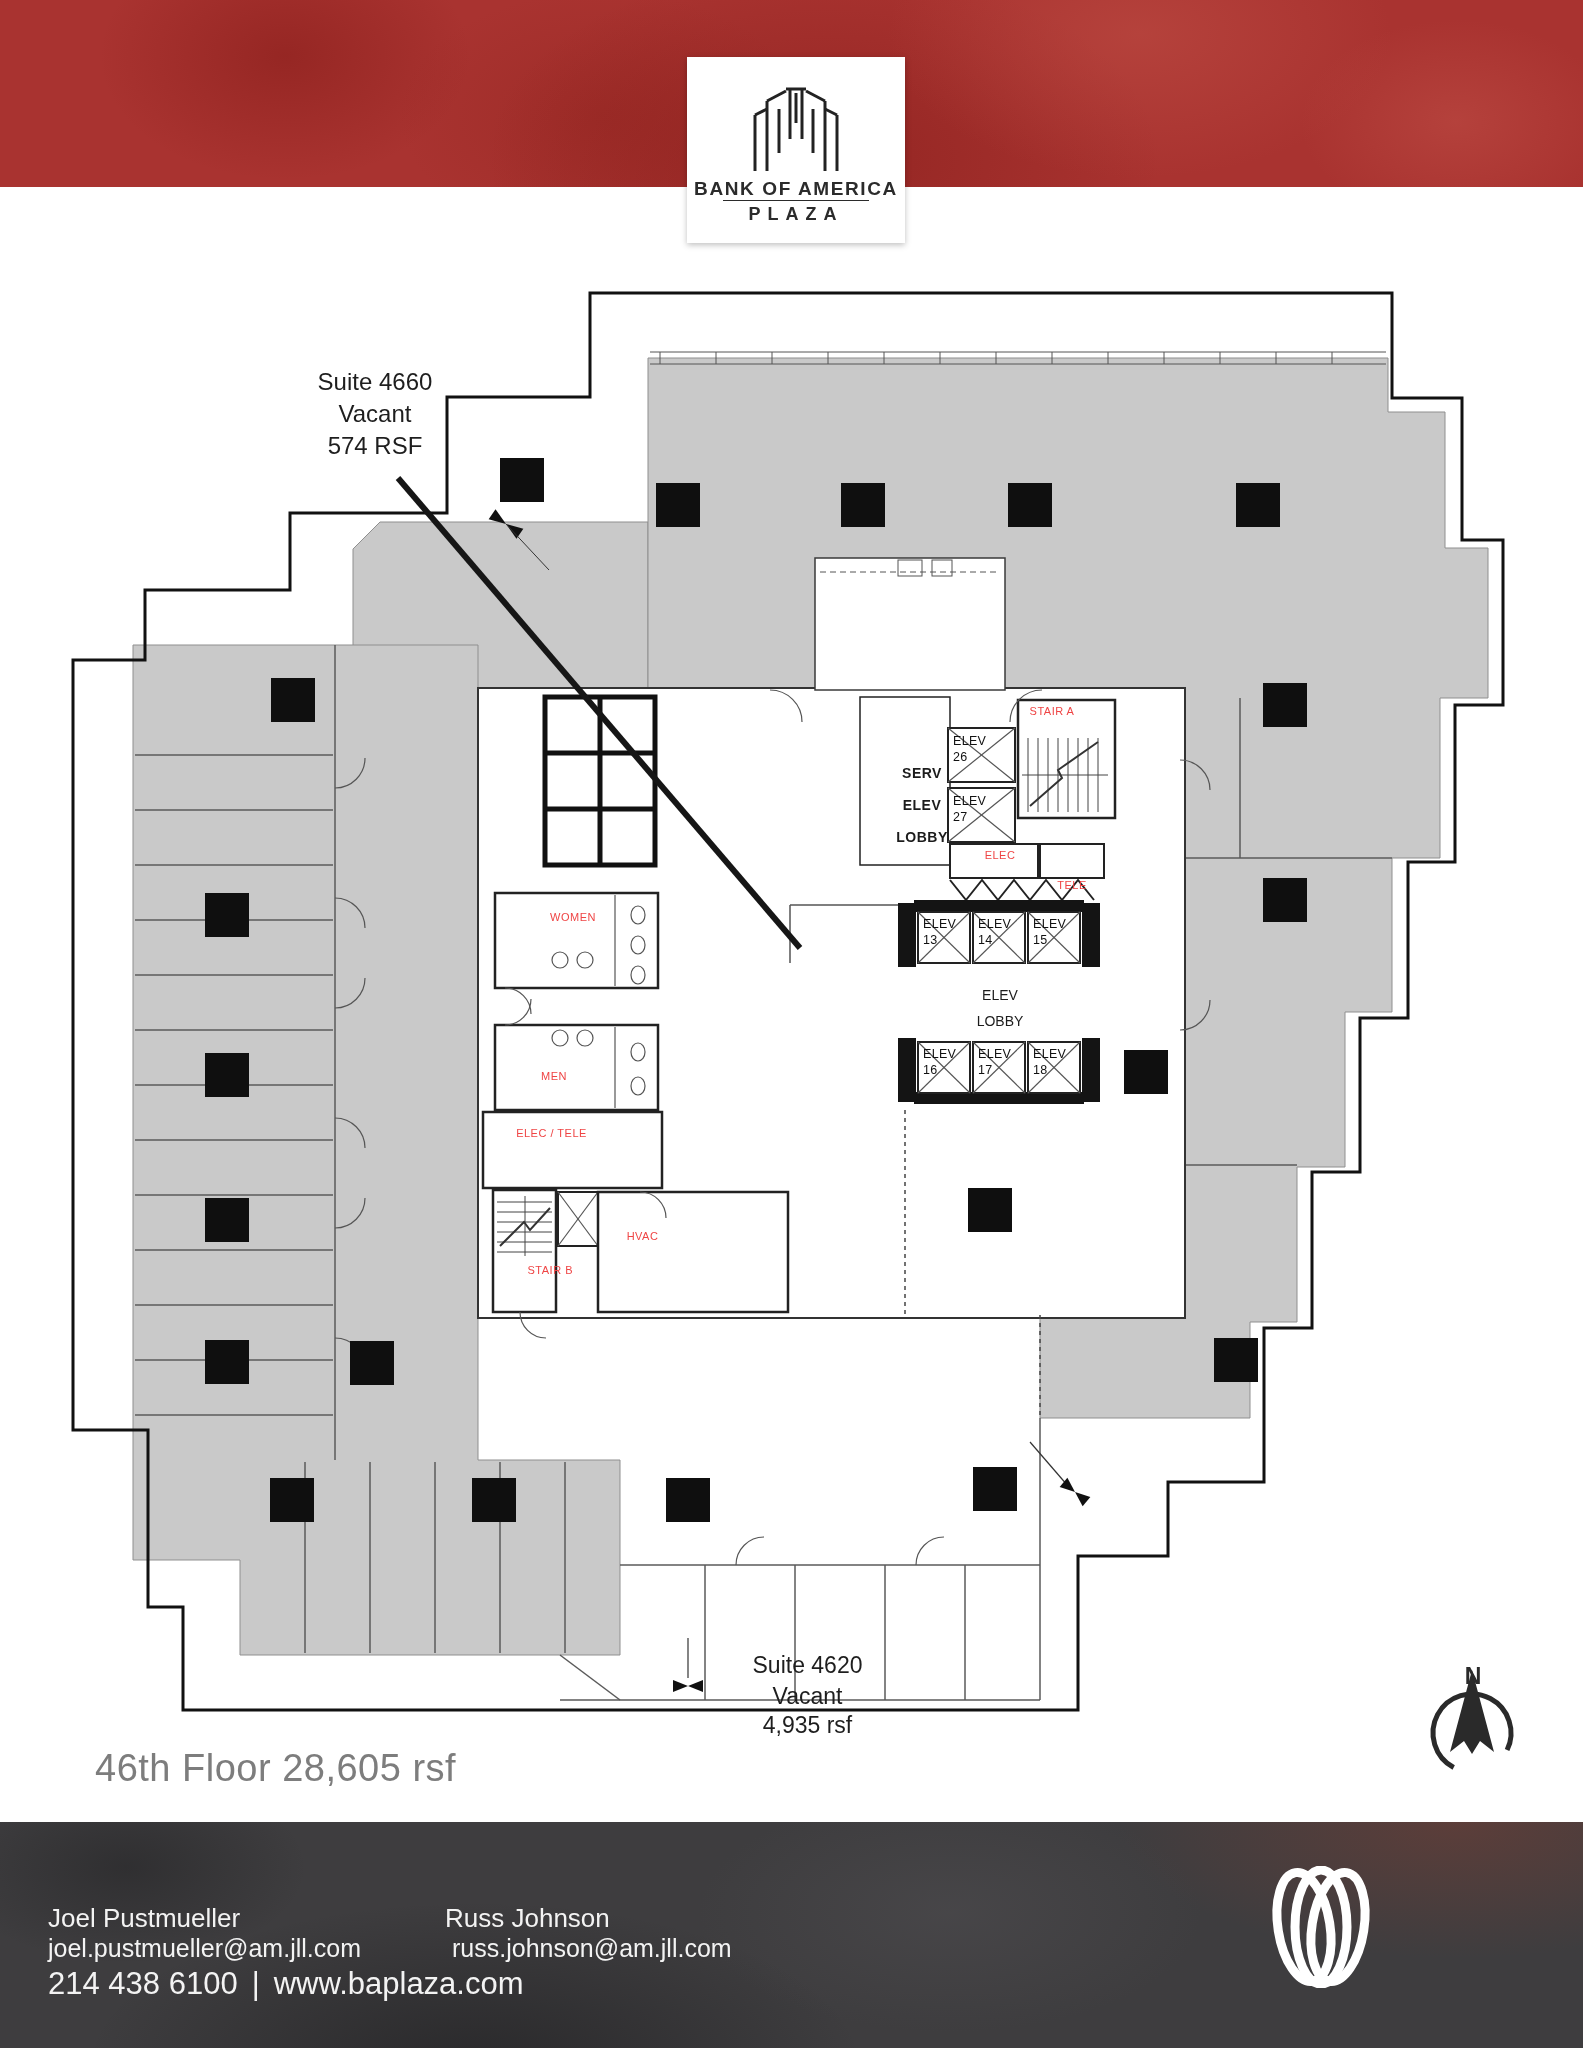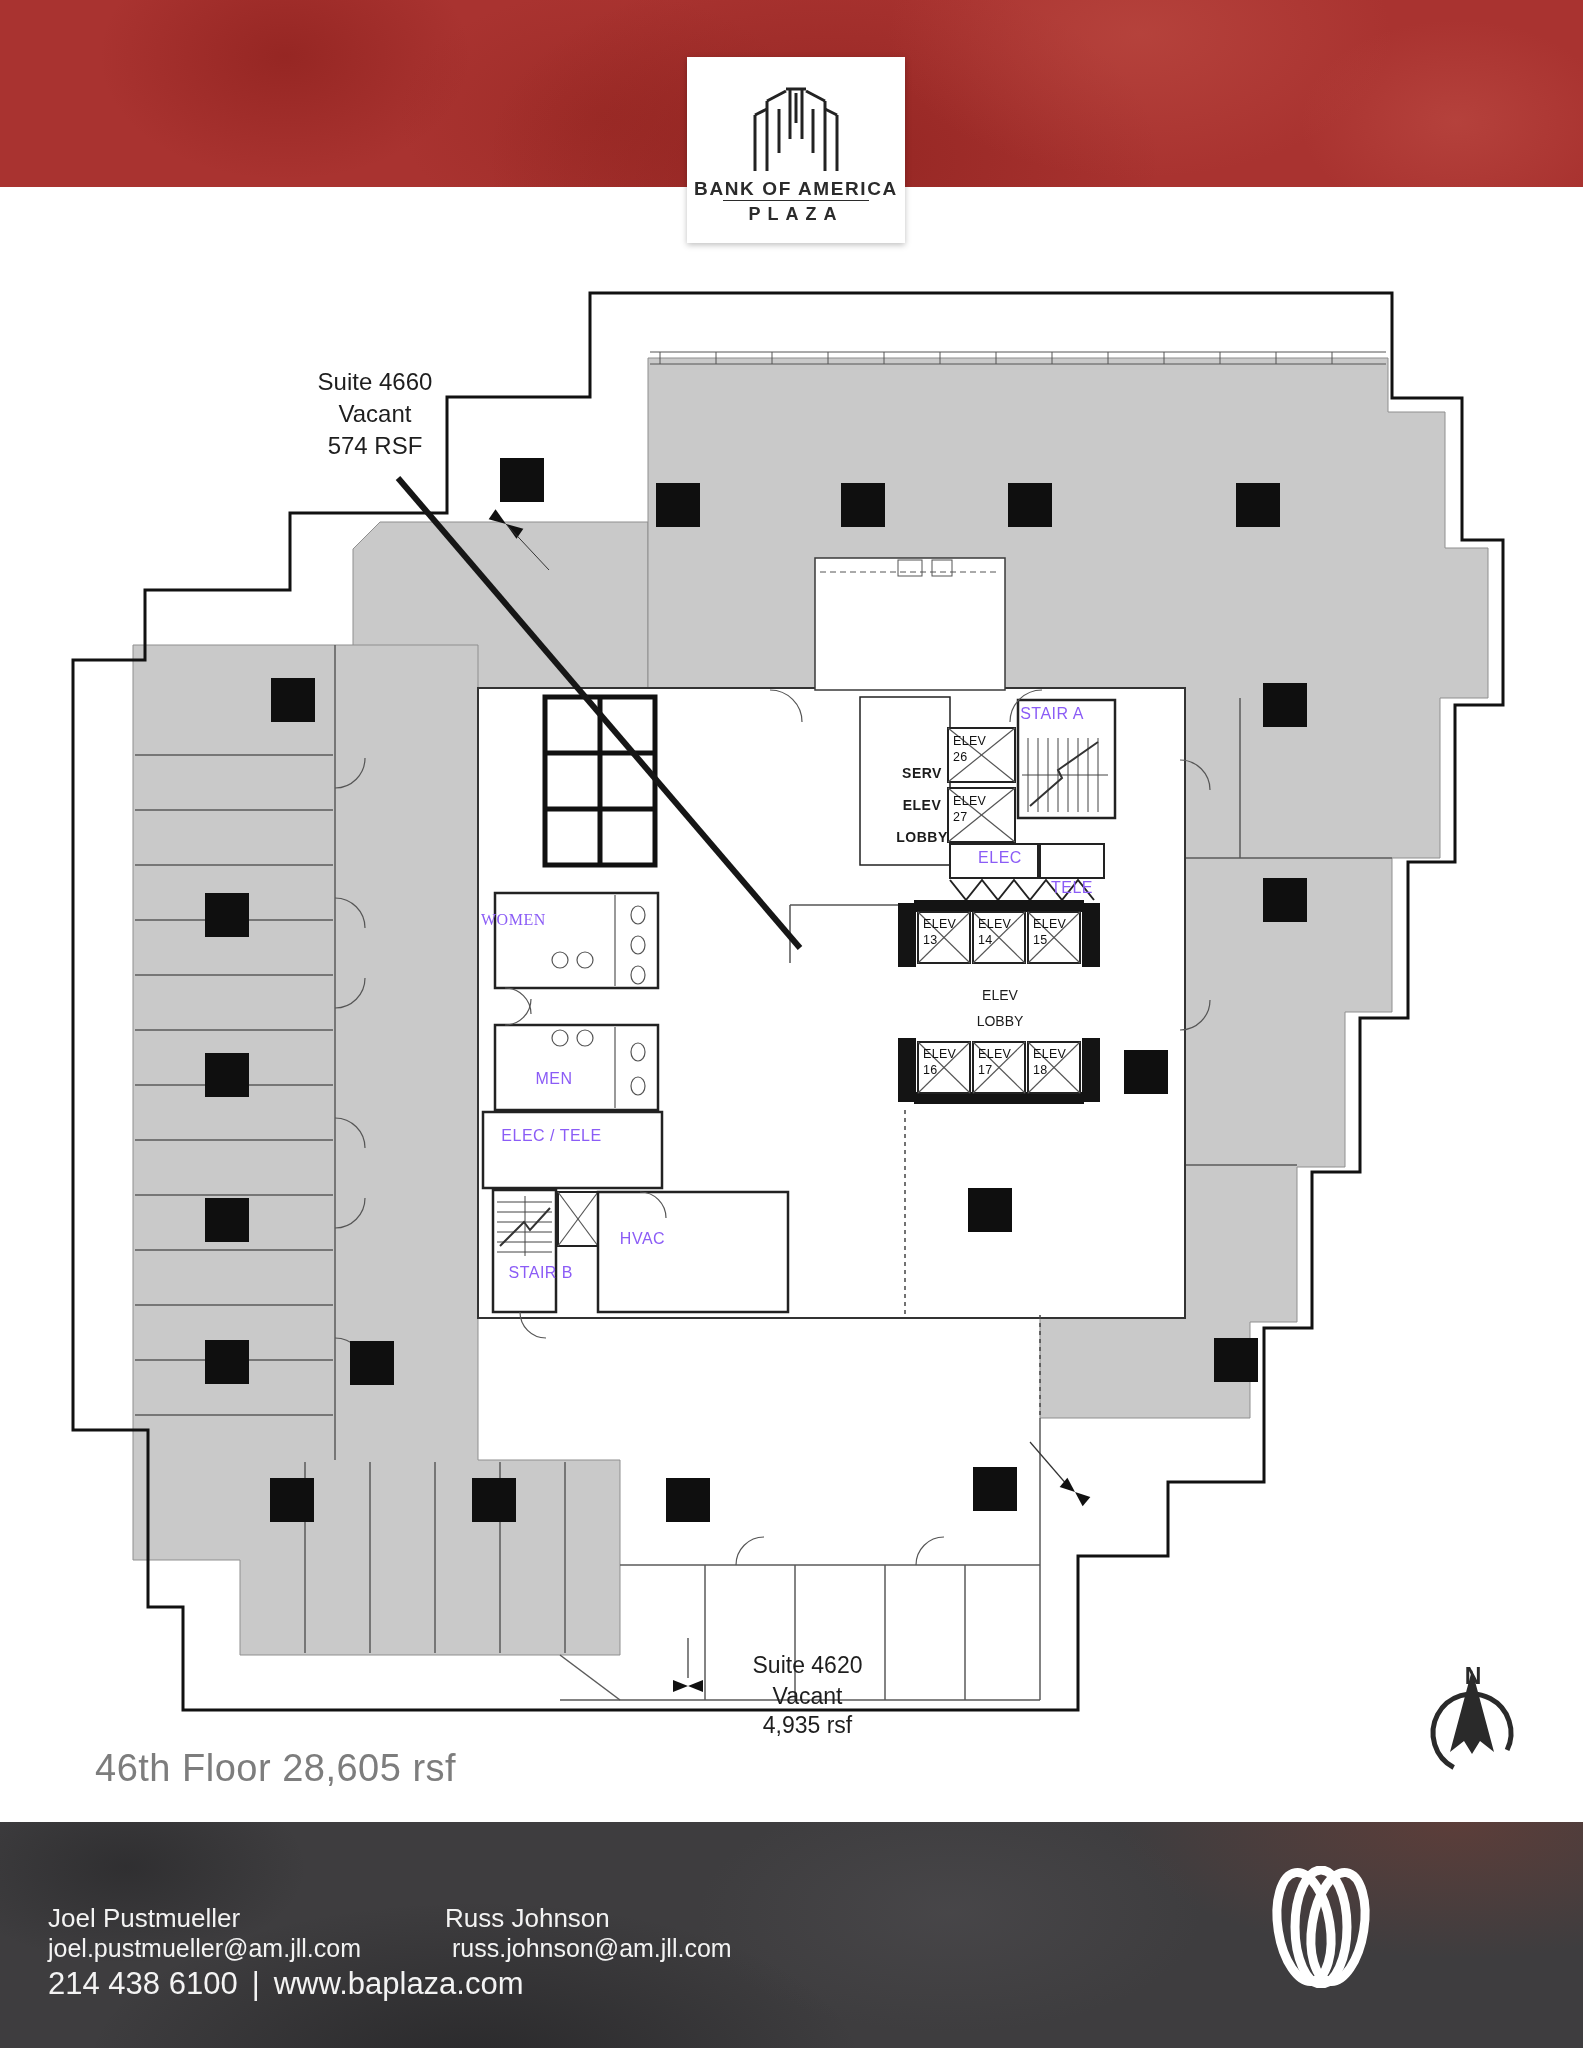--- a/index.html
+++ b/index.html
@@ -20,21 +20,21 @@
   .logo-rule{position:absolute;left:36px;top:143px;width:146px;height:0;border-top:1.5px solid #2b2b2b;}
   .logo-line2{position:absolute;left:0;top:147px;width:218px;text-align:center;font-size:18px;font-weight:bold;
     letter-spacing:7px;color:#2b2b2b;}
   
   .pl{position:absolute;color:#1c1c1c;line-height:1.15;}
   .pl span{display:block;}
   .c4660{left:285px;top:366px;width:180px;text-align:center;font-size:24px;line-height:32px;color:#1e1e1e;}
   .c4620{left:715px;top:1650px;width:185px;text-align:center;font-size:23px;line-height:31px;color:#1e1e1e;}
   .c4620b{left:715px;top:1712px;width:185px;text-align:center;font-size:23px;color:#1e1e1e;}
   .servlobby{left:881px;top:757px;width:82px;text-align:center;font-size:14px;line-height:32px;font-weight:600;letter-spacing:.5px;}
-  .roomlbl{font-size:16px;letter-spacing:.5px;color:#8b5cf6;}
+  .roomlbl{font-size:11px;letter-spacing:.5px;color:#ef4444;}
   .cell{font-size:12.5px;line-height:16px;color:#111;letter-spacing:.3px;}
   .floorlbl{left:95px;top:1747px;font-size:38px;color:#7d7d7d;letter-spacing:.5px;}
   .northN{left:1452px;top:1663px;width:42px;text-align:center;font-size:23px;font-weight:bold;color:#2a2a2a;}
   
   .footer{position:absolute;left:0;top:1822px;width:1583px;height:226px;background-color:#3e3d3f;
     background-image:
       radial-gradient(ellipse 520px 210px at 92% 0%, rgba(122,62,52,.5), transparent 65%),
       radial-gradient(ellipse 600px 260px at 30% 110%, rgba(24,24,26,.55), transparent 65%),
       radial-gradient(ellipse 420px 200px at 60% 40%, rgba(92,90,94,.30), transparent 60%),
       radial-gradient(ellipse 300px 160px at 8% 20%, rgba(30,30,32,.45), transparent 60%);}
@@ -350,21 +350,21 @@
   <span>ELEV</span>
     <span>26</span>
 </div>
 <div class="pl cell" style="left:953px;top:793px;width:60px;">
   <span>ELEV</span>
     <span>27</span>
 </div>
 <div class="pl roomlbl" style="left:997px;top:705px;width:110px;text-align:center;">STAIR A</div>
 <div class="pl roomlbl" style="left:958px;top:849px;width:84px;text-align:center;">ELEC</div>
 <div class="pl roomlbl" style="left:1040px;top:879px;width:64px;text-align:center;">TELE</div>
-<div class="pl roomlbl" style="left:481px;top:911px;width:122px;font-family:Liberation Serif, serif;">WOMEN</div>
+<div class="pl roomlbl" style="left:512px;top:911px;width:122px;text-align:center;">WOMEN</div>
 <div class="pl roomlbl" style="left:493px;top:1070px;width:122px;text-align:center;">MEN</div>
 
 <div class="pl cell" style="left:923px;top:916px;width:48px;">
   <span>ELEV</span>
     <span>13</span>
 </div>
 <div class="pl cell" style="left:978px;top:916px;width:48px;">
   <span>ELEV</span>
     <span>14</span>
 </div>

